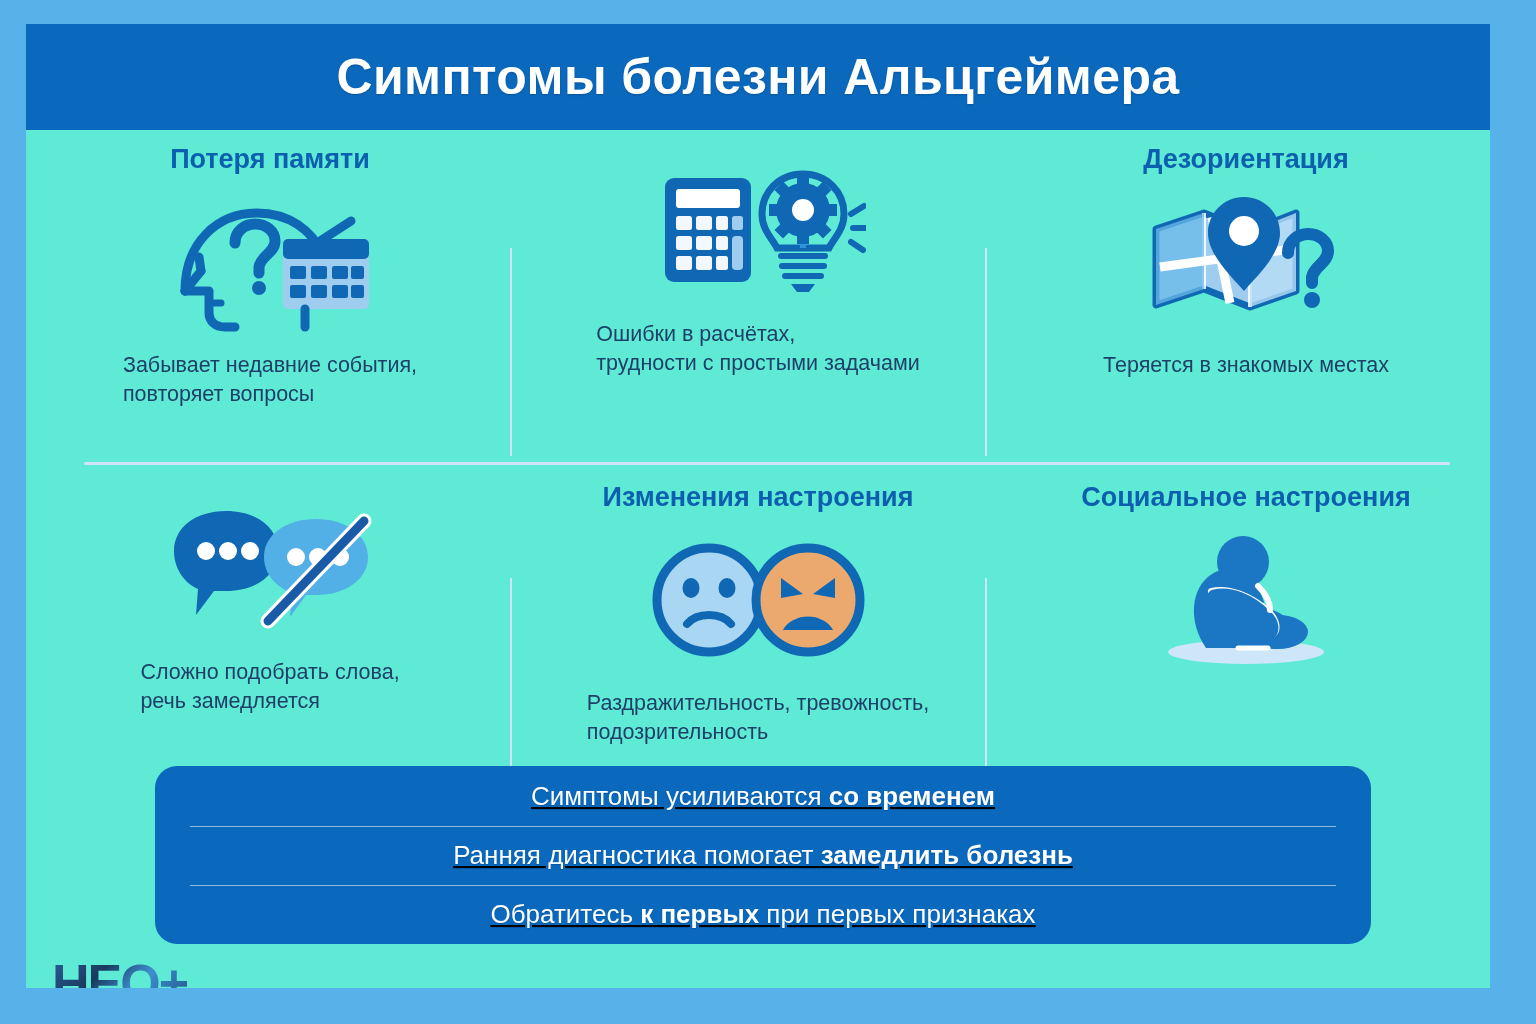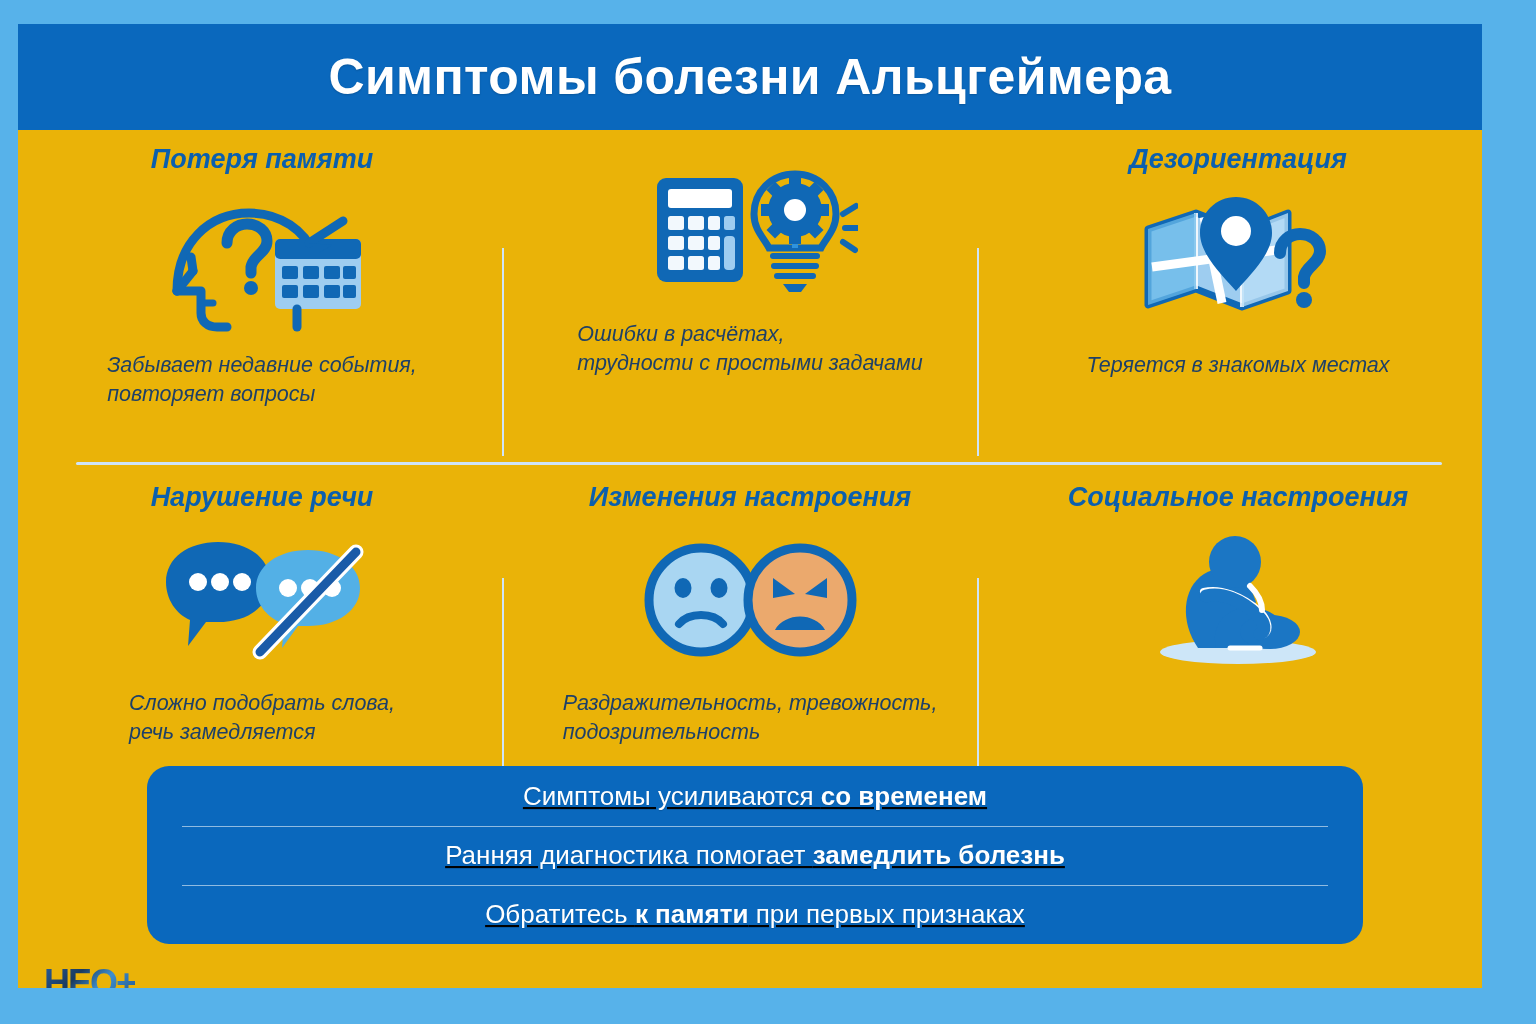--- a/index.html
+++ b/index.html
@@ -18,25 +18,25 @@
     position: relative;
     width: 1536px;
     height: 1024px;
     background: #57b2ea;
     overflow: hidden;
   }
 
   
   #card {
     position: absolute;
-    left: 18px;
+    left: 26px;
     top: 24px;
     width: 1464px;
     height: 964px;
-    background: #eab308;
+    background: #5eead4;
     overflow: hidden;
   }
 
   
   #titlebar {
     position: absolute;
     left: 0;
     top: 0;
     width: 1464px;
     height: 106px;
@@ -72,21 +72,20 @@
   }
   .row.row1 { top: 14px; }
   .row.row2 { top: 352px; height: 300px; }
 
   .sym {
     flex: 1 1 0;
     position: relative;
     display: flex;
     flex-direction: column;
     align-items: center;
-    font-style: italic;
   }
 
   .sym-title {
     font-size: 27px;
     font-weight: bold;
     color: #0b5fae;
     text-align: center;
     line-height: 1.15;
     margin-top: 0;
     white-space: nowrap;
@@ -174,21 +173,21 @@
   
   #logo {
     position: absolute;
     left: 26px;
     top: 930px;
     display: flex;
     align-items: center;
     height: 58px;
   }
   #logo .logo-text {
-    font-size: 36px;
+    font-size: 52px;
     font-weight: bold;
     letter-spacing: -2px;
     background: linear-gradient(135deg, #2b5f9e 0%, #1a3a5e 35%, #3e8fd0 60%, #1f4e80 100%);
     -webkit-background-clip: text;
     background-clip: text;
     color: transparent;
     font-family: "Liberation Sans", sans-serif;
   }
 </style>
 </head>
@@ -326,21 +325,20 @@
               <circle cx="166" cy="113" r="8" fill="#1068b5"></circle>
             </svg>
           </div>
           <div class="sym-desc">Теряется в знакомых местах</div>
         </div>
       </div>
 
       <div class="row row2">
 
         <div class="sym">
-          <div class="sym-title">Нарушение речи</div>
           <div class="sym-icon">
             <svg width="220" height="140" viewBox="0 0 220 140">
 
               <path d="M14 52 C14 28 36 12 66 12 C96 12 118 28 118 52 C118 76 96 92 66 92 L54 92 L36 116 L38 90 C24 84 14 69 14 52 Z" fill="#1068b5"></path>
               <g fill="#ffffff">
                 <circle cx="46" cy="52" r="9"></circle>
                 <circle cx="68" cy="52" r="9"></circle>
                 <circle cx="90" cy="52" r="9"></circle>
               </g>
 
@@ -409,21 +407,21 @@
           <span>Симптомы усиливаются </span><b>со временем</b><span></span>
         </div>
       </div>
       <div class="keyrow">
         <div class="keytext">
           <span>Ранняя диагностика помогает </span><b>замедлить болезнь</b><span></span>
         </div>
       </div>
       <div class="keyrow">
         <div class="keytext">
-          <span>Обратитесь </span><b>к памяти</b><span> при первых признаках</span>
+          <span>Обратитесь </span><b>к первых</b><span> при первых признаках</span>
         </div>
       </div>
     </div>
 
     <div id="logo">
       <span class="logo-text">НЕО+</span>
     </div>
 
   </div>
 </div>

